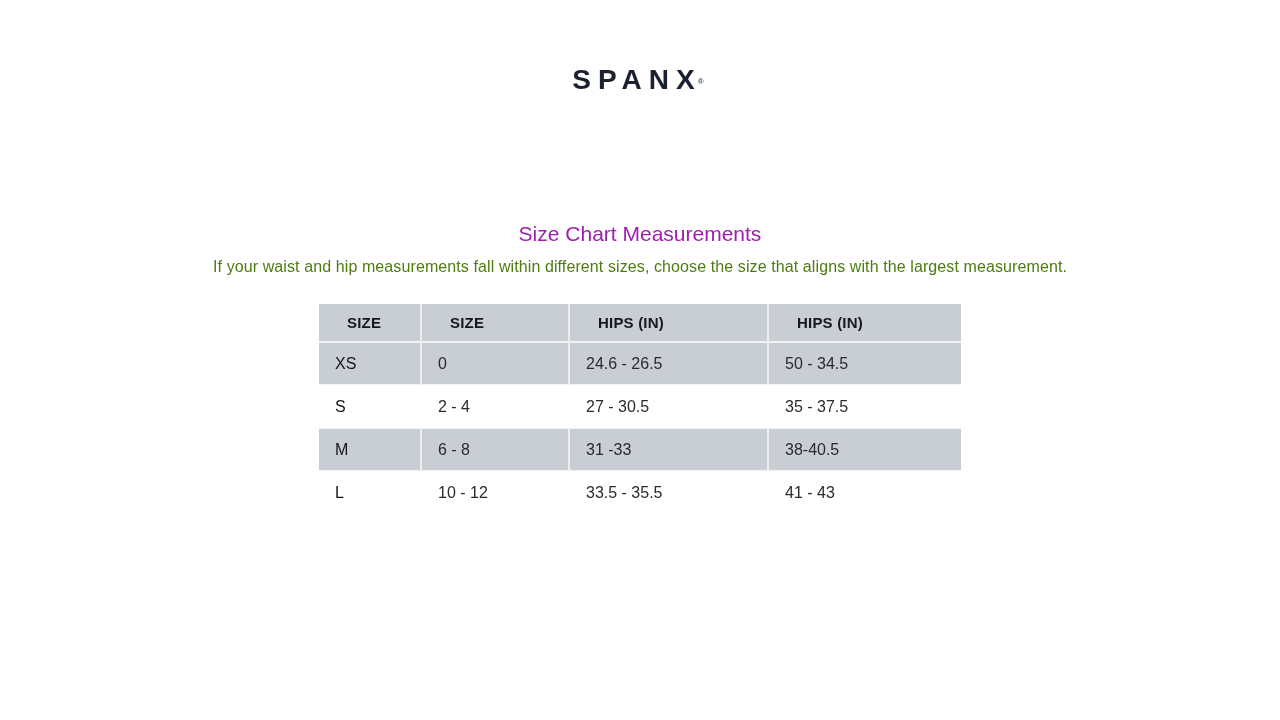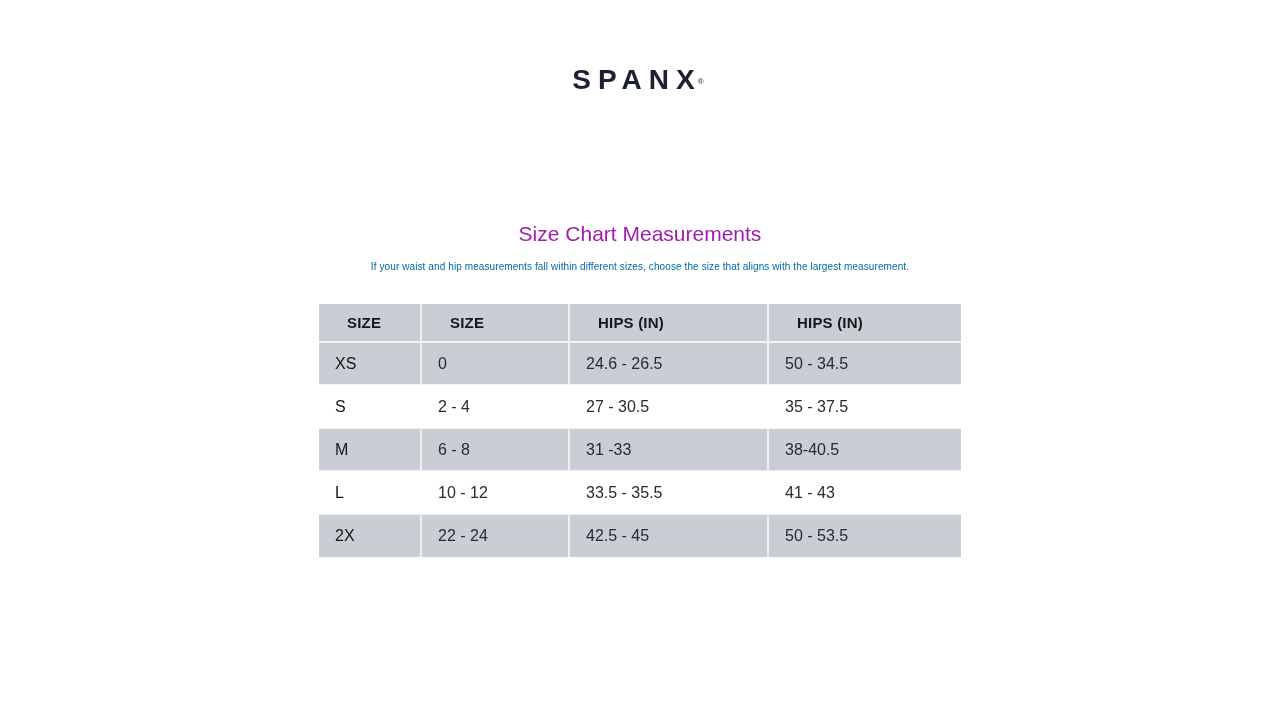--- a/index.html
+++ b/index.html
@@ -43,24 +43,24 @@
     margin: 122px 0 0 0;
     text-align: center;
     font-size: 21px;
     font-weight: 400;
     line-height: 26px;
     color: #a21caf;
   }
   .chart-subtitle {
     margin: 13px 0 0 0;
     text-align: center;
-    font-size: 10px;
+    font-size: 16px;
     font-weight: 400;
     line-height: 14px;
-    color: #0369a1;
+    color: #4d7c0f;
     letter-spacing: 0.1px;
   }
   .table-wrap {
     width: 642px;
     margin: 30px auto 0 auto;
   }
   table.size-table {
     width: 642px;
     border-collapse: collapse;
     table-layout: fixed;
@@ -145,23 +145,17 @@
           <td>6 - 8</td>
           <td>31 -33</td>
           <td>38-40.5</td>
         </tr>
         <tr>
           <td class="col-label">L</td>
           <td>10 - 12</td>
           <td>33.5 - 35.5</td>
           <td>41 - 43</td>
         </tr>
-        <tr class="alt">
-          <td class="col-label">2X</td>
-          <td>22 - 24</td>
-          <td>42.5 - 45</td>
-          <td>50 - 53.5</td>
-        </tr>
       </tbody>
     </table>
   </div>
 
 </div>
 
 </body></html>

